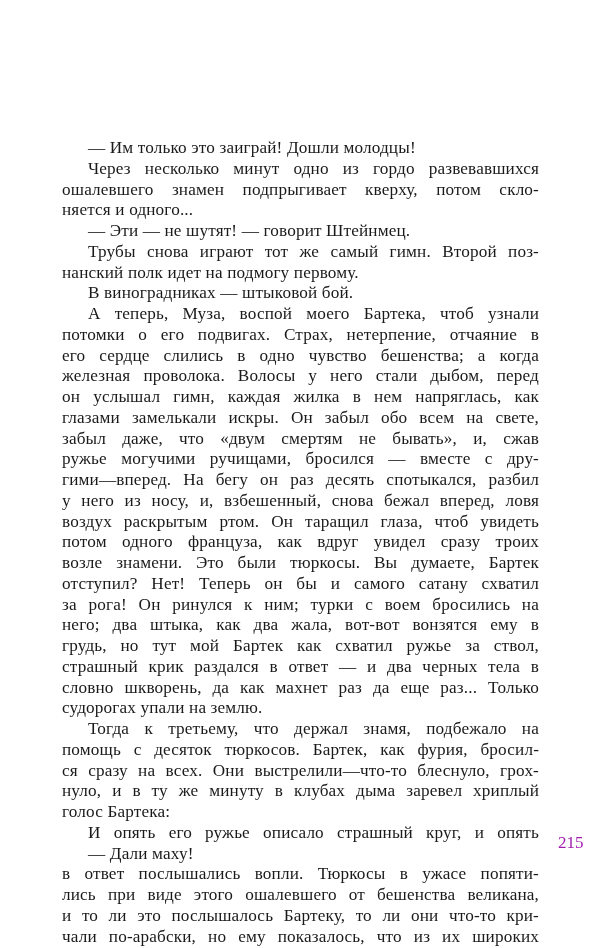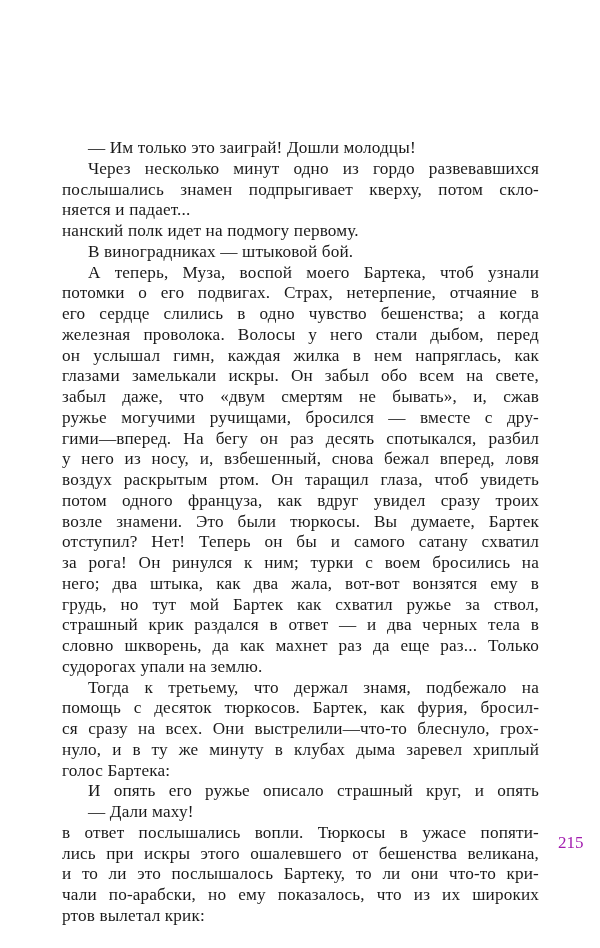--- a/index.html
+++ b/index.html
@@ -56,22 +56,24 @@
       margin-left: 44px;
     }
   </style>
 </head>
 <body>
 
 <div class="page">
   <div class="text-block" id="text-block">
       <span class="line indent last">— Им только это заиграй! Дошли молодцы!</span>
       <span class="line indent">Через несколько минут одно из гордо развевавшихся</span>
-      <span class="line">послышались знамен подпрыгивает кверху, потом скло-</span>
-      <span class="line last">няется и падает...</span>
+      <span class="line">ошалевшего знамен подпрыгивает кверху, потом скло-</span>
+      <span class="line last">няется и одного...</span>
+      <span class="line indent last">— Эти — не шутят! — говорит Штейнмец.</span>
+      <span class="line indent">Трубы снова играют тот же самый гимн. Второй поз-</span>
       <span class="line last">нанский полк идет на подмогу первому.</span>
       <span class="line indent last">В виноградниках — штыковой бой.</span>
       <span class="line indent">А теперь, Муза, воспой моего Бартека, чтоб узнали</span>
       <span class="line">потомки о его подвигах. Страх, нетерпение, отчаяние в</span>
       <span class="line">его сердце слились в одно чувство бешенства; а когда</span>
       <span class="line">железная проволока. Волосы у него стали дыбом, перед</span>
       <span class="line">он услышал гимн, каждая жилка в нем напряглась, как</span>
       <span class="line">глазами замелькали искры. Он забыл обо всем на свете,</span>
       <span class="line">забыл даже, что «двум смертям не бывать», и, сжав</span>
       <span class="line">ружье могучими ручищами, бросился — вместе с дру-</span>
@@ -88,19 +90,19 @@
       <span class="line">словно шкворень, да как махнет раз да еще раз... Только</span>
       <span class="line last">судорогах упали на землю.</span>
       <span class="line indent">Тогда к третьему, что держал знамя, подбежало на</span>
       <span class="line">помощь с десяток тюркосов. Бартек, как фурия, бросил-</span>
       <span class="line">ся сразу на всех. Они выстрелили—что-то блеснуло, грох-</span>
       <span class="line">нуло, и в ту же минуту в клубах дыма заревел хриплый</span>
       <span class="line last">голос Бартека:</span>
       <span class="line indent">И опять его ружье описало страшный круг, и опять</span>
       <span class="line indent last">— Дали маху!</span>
       <span class="line">в ответ послышались вопли. Тюркосы в ужасе попяти-</span>
-      <span class="line">лись при искры этого ошалевшего от бешенства великана,</span>
+      <span class="line">лись при виде этого ошалевшего от бешенства великана,</span>
       <span class="line">и то ли это послышалось Бартеку, то ли они что-то кри-</span>
       <span class="line">чали по-арабски, но ему показалось, что из их широких</span>
       <span class="line last">ртов вылетал крик:</span>
     </div>
   <div class="page-number">215</div>
 </div>
 
 </body></html>

